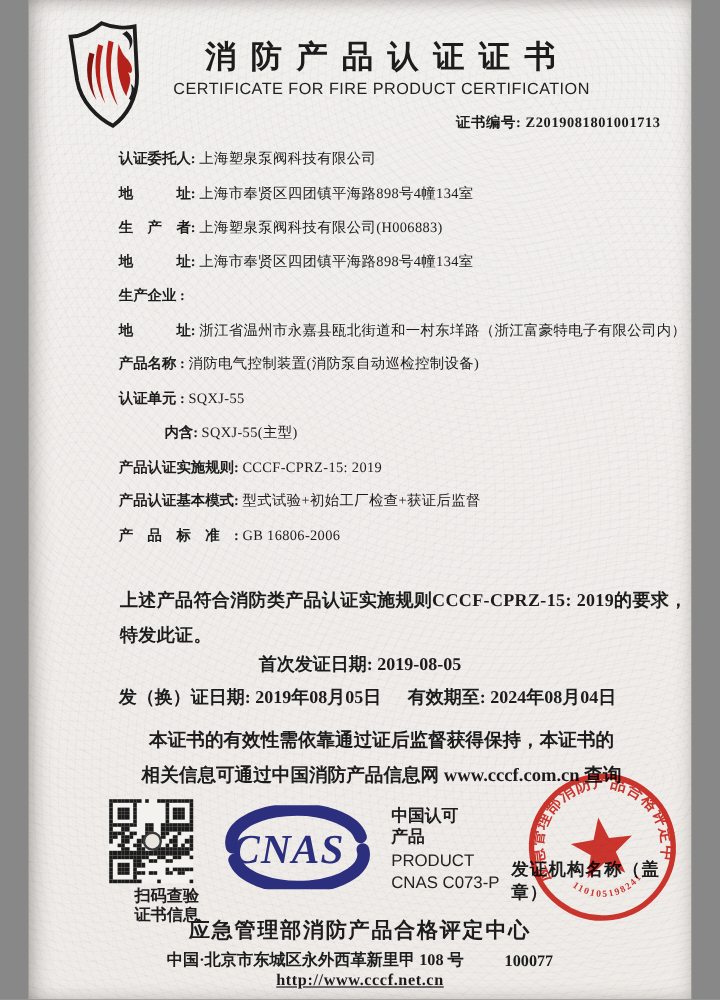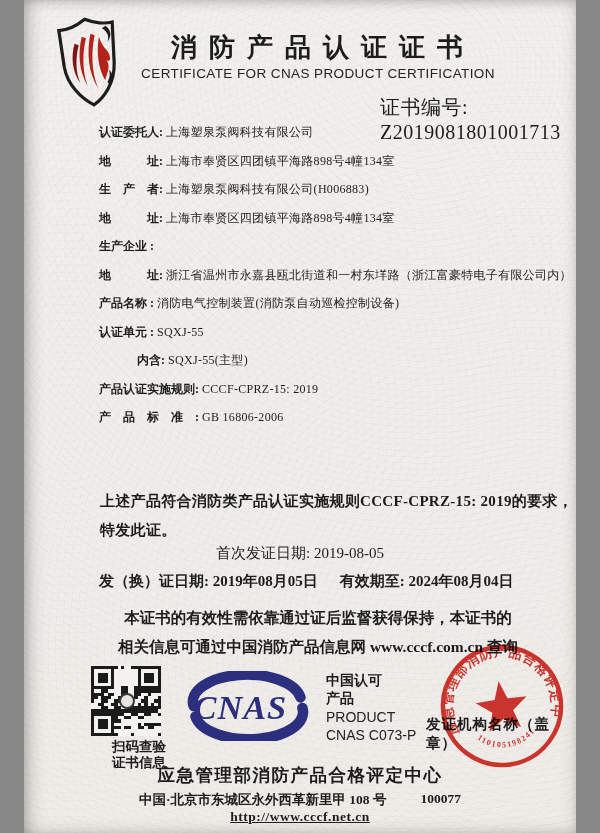--- a/index.html
+++ b/index.html
@@ -13,30 +13,30 @@
       repeating-radial-gradient(circle at 40% 30%, rgba(150,140,160,.03) 0 1px, transparent 1px 9px),
       linear-gradient(#f2f0ed,#efece8);
     box-shadow:inset 14px 0 18px -12px rgba(60,55,50,.45), inset 0 10px 14px -10px rgba(60,55,50,.35), inset -8px -8px 16px -10px rgba(60,55,50,.3);
   }
   
   .logo{position:absolute;left:26px;top:14px;width:80px;height:98px;}
   .title-cn{position:absolute;left:0;right:0;top:30px;text-align:center;text-indent:46px;
     font-size:26px;font-weight:bold;letter-spacing:12px;}
   .title-en{position:absolute;left:0;right:0;top:66px;text-align:center;text-indent:36px;
     font-family:"Liberation Sans","DejaVu Sans",sans-serif;font-size:13.5px;letter-spacing:.4px;color:#222;}
-  .cert-no{position:absolute;top:94px;left:356px;font-size:20px;font-weight:normal;letter-spacing:.5px;}
+  .cert-no{position:absolute;top:94px;left:356px;font-size:12px;font-weight:bold;letter-spacing:.5px;}
   
   .fields{position:absolute;top:119px;left:75px;width:480px;}
   .frow{display:flex;line-height:27px;margin-bottom:1.5px;font-size:12px;}
   .frow .lbl{white-space:pre;font-weight:bold;flex:0 0 auto;}
   .frow .val{font-weight:500;letter-spacing:.3px;}
   .frow.indent{padding-left:38px;}
   .statement{position:absolute;top:487px;left:76px;width:487px;font-size:15px;font-weight:bold;
     line-height:28.5px;letter-spacing:.3px;}
-  .first-issue{position:absolute;top:544px;left:0;right:0;text-align:center;font-size:15px;font-weight:normal;}
+  .first-issue{position:absolute;top:544px;left:0;right:0;text-align:center;font-size:15px;font-weight:bold;}
   .issue-line{position:absolute;top:572px;left:75px;font-size:15px;font-weight:bold;}
   .issue-line .gap{display:inline-block;width:22px;}
   .notice{position:absolute;top:603px;left:0;right:0;text-align:center;font-size:15.5px;font-weight:bold;line-height:29px;padding-left:36px;}
   
   .qr{position:absolute;left:67px;top:666px;width:70px;height:70px;display:grid;
     grid-template-columns:repeat(21,1fr);grid-template-rows:repeat(21,1fr);background:#f4f2ef;}
   .qr div{background:transparent;}
   .qr div.d{background:#1b1b1b;}
   .qr-emblem{position:absolute;left:95px;top:693px;width:16px;height:16px;border-radius:50%;
     background:#e9e6e2;border:2px solid #3a3a3a;box-sizing:border-box;}
@@ -45,21 +45,21 @@
   .cnas{position:absolute;left:160px;top:671px;width:126px;height:70px;}
   .cnas-text{position:absolute;left:302px;top:672px;font-size:14px;line-height:18px;}
   .cnas-text .cn{font-weight:bold;}
   .cnas-text .en{font-family:"Liberation Sans","DejaVu Sans",sans-serif;color:#222;}
   .sign-label{position:absolute;left:402px;top:715px;font-size:14.5px;font-weight:bold;letter-spacing:1px;z-index:1;}
   .seal{position:absolute;left:398px;top:626px;width:160px;height:160px;transform:rotate(-8deg);
     z-index:2;mix-blend-mode:multiply;opacity:.92;}
   .org-name{position:absolute;top:763px;left:0;right:0;text-align:center;
     font-size:17.5px;font-weight:bold;letter-spacing:1.5px;}
   .org-addr{position:absolute;top:791px;left:0;right:0;display:flex;justify-content:center;gap:34px;
-    font-size:13.5px;font-weight:bold;}
+    font-size:13.5px;font-weight:bold;align-items:flex-end;}
   .org-url{position:absolute;top:809px;left:0;right:0;text-align:center;font-size:13.5px;font-weight:bold;
     letter-spacing:.5px;text-decoration:underline;}
 </style>
 </head>
 <body>
 
 <div class="page">
 
   <svg class="logo" viewBox="0 0 80 98">
     <g transform="rotate(-7 40 49)">
@@ -67,21 +67,21 @@
       <path d="M60,14 C66,20 64,26 60,30 C63,24 60,19 56,16 Z" fill="#1d1d1d"></path>
       <path d="M27,28 C22,40 21,55 28,68 C24,55 27,40 31,30 Z" fill="#7d1511"></path>
       <path d="M35,22 C29,38 28,56 35,72 C31,56 34,37 39,24 Z" fill="#b3231b"></path>
       <path d="M44,20 C38,38 37,58 45,75 C40,57 43,36 48,22 Z" fill="#b3231b"></path>
       <path d="M52,24 C48,38 47,54 53,68 C56,60 60,56 57,48 C61,52 62,44 58,38 C54,33 53,28 52,24 Z" fill="#b3231b"></path>
       <path d="M55,70 C58,66 59,62 58,58 C62,62 61,68 57,73 Z" fill="#1d1d1d"></path>
     </g>
   </svg>
 
   <div class="title-cn">消防产品认证证书</div>
-  <div class="title-en">CERTIFICATE FOR CNAS PRODUCT CERTIFICATION</div>
+  <div class="title-en">CERTIFICATE FOR FIRE PRODUCT CERTIFICATION</div>
   <div class="cert-no">
     <span>证书编号: </span><span>Z2019081801001713</span>
   </div>
 
   <div class="fields">
     <div class="frow">
         <span class="lbl">认证委托人: </span>
         <span class="val">上海塑泉泵阀科技有限公司</span>
       </div>
     <div class="frow">
@@ -111,20 +111,24 @@
         <span class="lbl">认证单元 : </span>
         <span class="val">SQXJ-55</span>
       </div>
     <div class="frow indent">
         <span class="lbl">内含: </span>
         <span class="val">SQXJ-55(主型)</span>
       </div>
     <div class="frow">
         <span class="lbl">产品认证实施规则: </span>
         <span class="val">CCCF-CPRZ-15: 2019</span>
+      </div>
+    <div class="frow">
+        <span class="lbl">产品认证基本模式: </span>
+        <span class="val">型式试验+初始工厂检查+获证后监督</span>
       </div>
     <div class="frow">
         <span class="lbl">产　品　标　准　: </span>
         <span class="val">GB 16806-2006</span>
       </div>
   </div>
 
   <div class="statement">上述产品符合消防类产品认证实施规则CCCF-CPRZ-15: 2019的要求，特发此证。</div>
 
   <div class="first-issue">首次发证日期: 2019-08-05</div>

